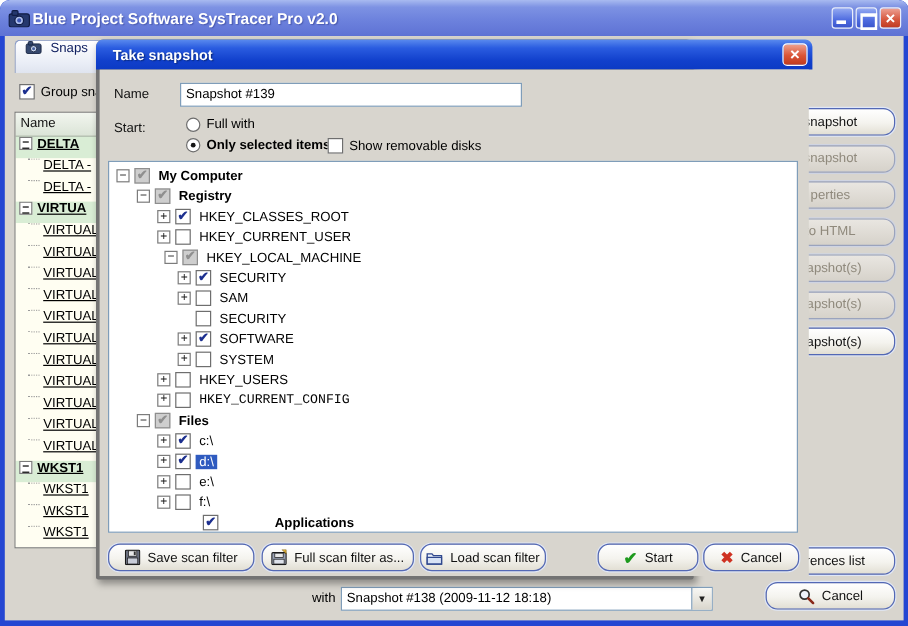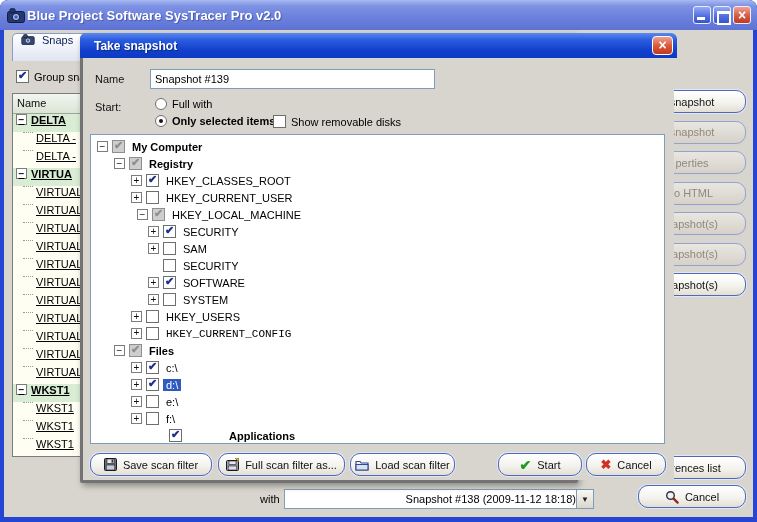--- a/index.html
+++ b/index.html
@@ -67,21 +67,21 @@
 
   
   .side-btn { left:0; width:108px; }
   .sidestack { position:absolute; left:634px; top:0; width:108px; height:300px; }
 
   
   .diffbtn { left:636px; top:426px; width:106px; }
   .comparebtn { left:634px; top:455px; width:108px; }
   .withlabel { position:absolute; left:256px; top:463px; font-size:11px; }
   .combo { position:absolute; left:280px; top:459px; width:310px; height:20px; background:#fff;
-    border:1px solid #7f9db9; display:flex; align-items:center;text-align:right; }
+    border:1px solid #7f9db9; display:flex; align-items:center; }
   .combo-text { flex:1; font-size:11px; padding-left:4px; white-space:nowrap; overflow:hidden; }
   .combo-arrow { width:17px; height:18px; border-left:1px solid #7f9db9;
     background:linear-gradient(180deg,#f8f8f5,#d9d6cc); display:flex; align-items:center; justify-content:center;
     font-size:8px; color:#222; }
 
   
   .dialog { position:absolute; left:76px; top:3px; width:498px; height:450px; background:#737373;
     border-radius:6px 6px 2px 2px; z-index:10; box-shadow:2px 3px 6px rgba(0,0,0,.35); }
   .dlg-titlebar { position:absolute; left:0; top:0; width:597px; height:25px;
     background:linear-gradient(180deg,#5a8aee 0%,#2a5ce0 28%,#1140cc 70%,#0c3ac4 100%);

